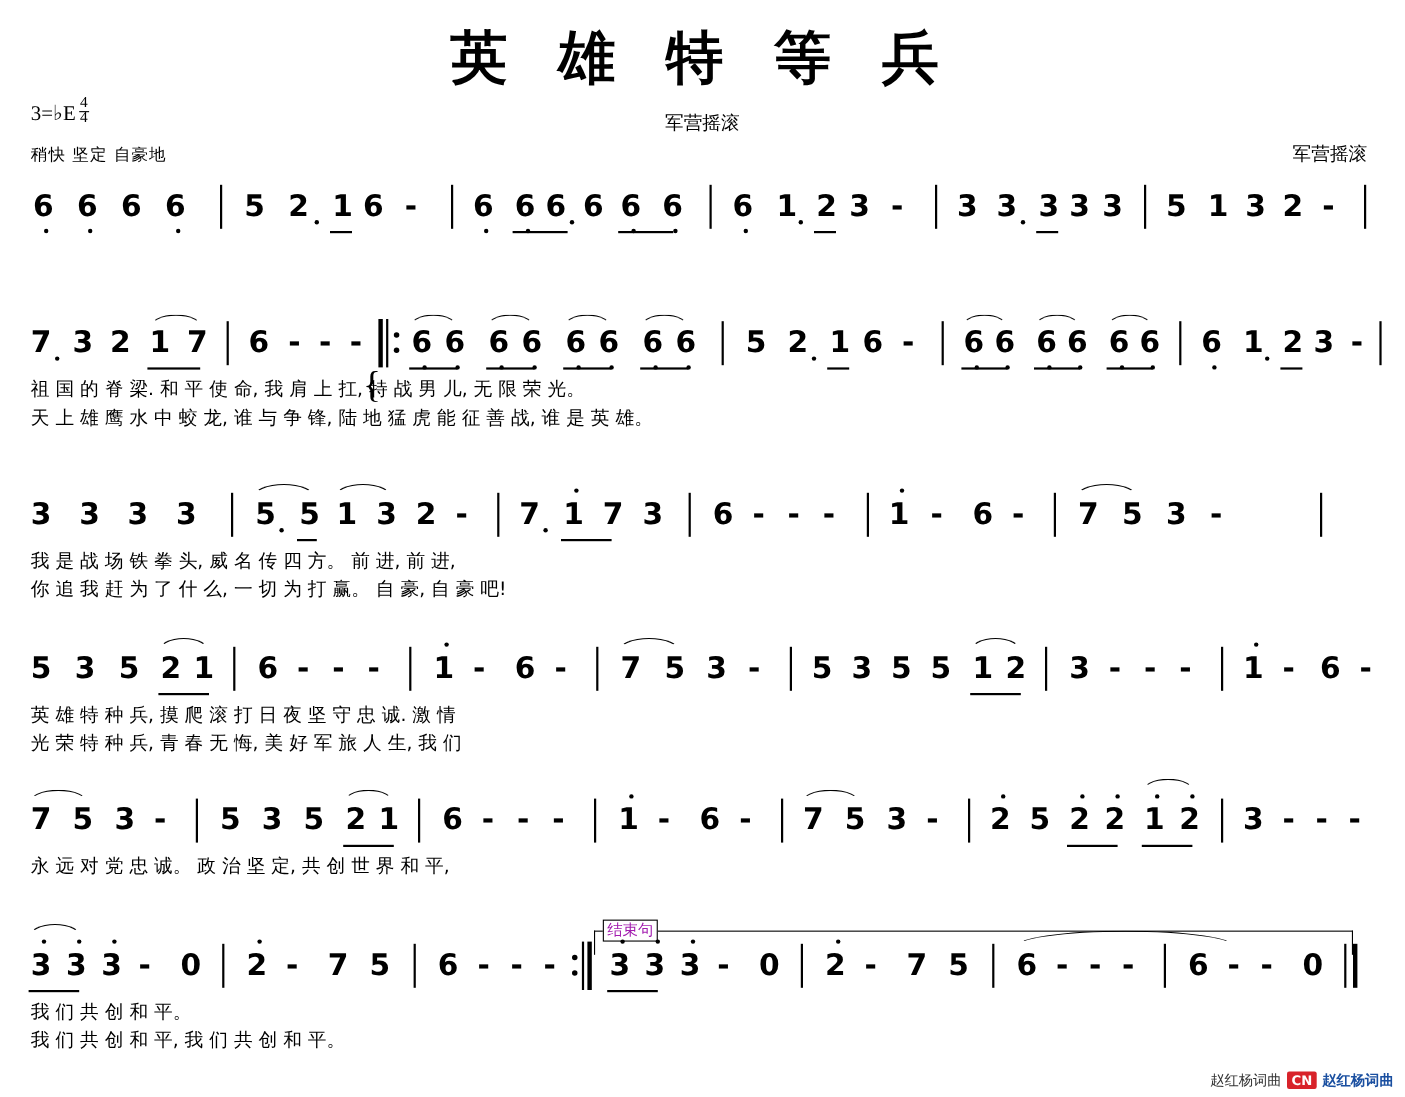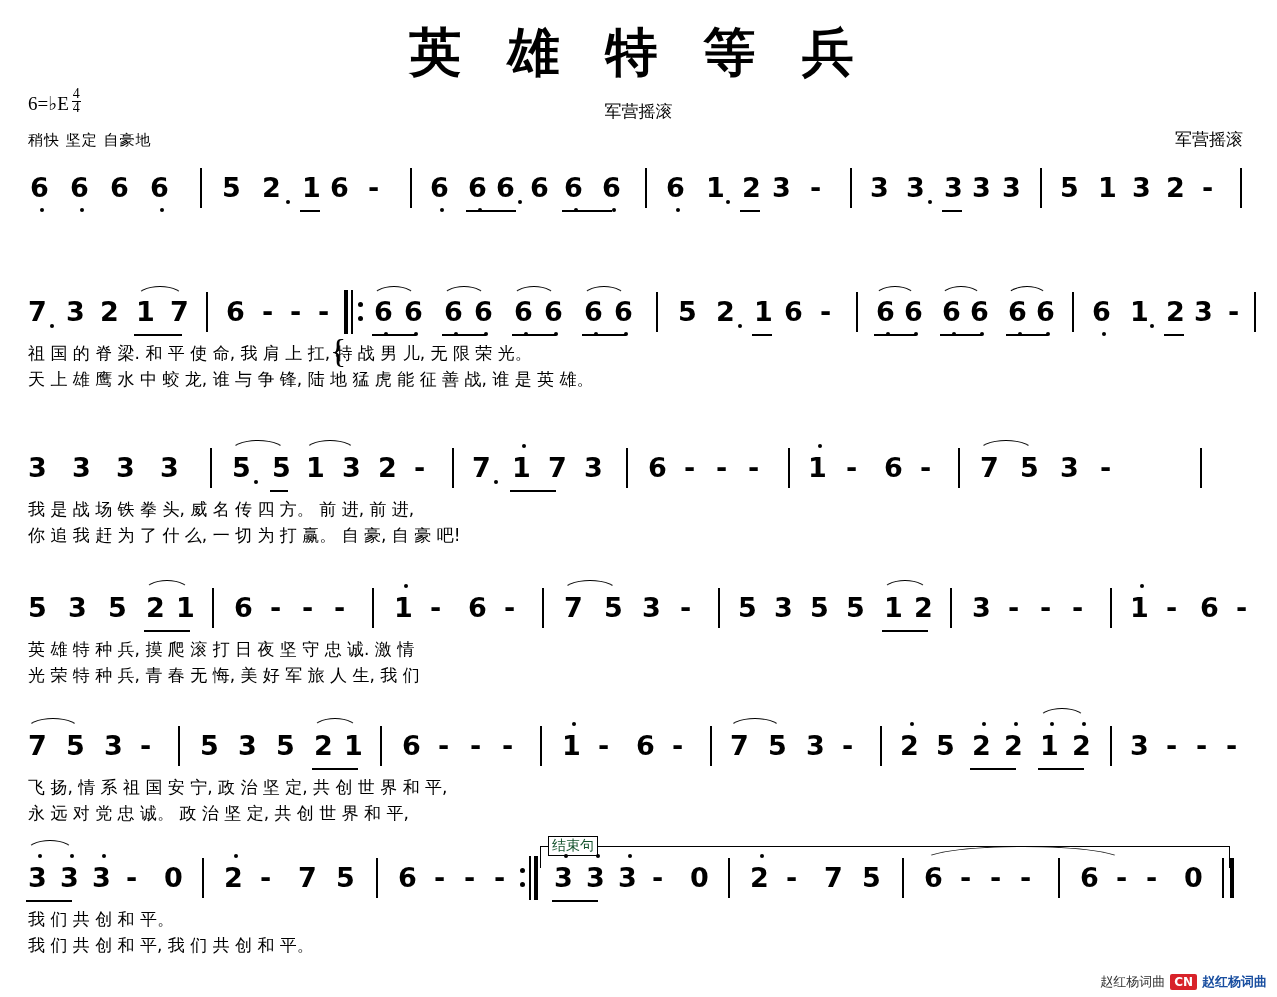--- a/index.html
+++ b/index.html
@@ -109,21 +109,21 @@
     border-bottom:none;
     box-sizing:border-box;
   }
   .endlabel{
     position:absolute;
     font-family:"DejaVu Sans", sans-serif;
     font-size:14px;
     border:1.4px solid #000;
     padding:0 3px;
     background:#fff;
-    color:#14532d;
+    color:#a21caf;
   }
 
   
   .footer{
     position:absolute;bottom:6px;right:10px;
     font-size:13px;color:#333;
     font-family:"DejaVu Sans", sans-serif;
     display:flex;align-items:center;gap:5px;
   }
   .footer .logo{
@@ -135,21 +135,21 @@
 </style>
 </head>
 <body>
 
 <div class="sheet">
 
   <div class="title">英 雄 特 等 兵</div>
   <div class="subtitle">军营摇滚</div>
 
   <div class="keysig">
-    <span>6=♭E</span><span class="frac"><span class="num">4</span><span>4</span></span>
+    <span>3=♭E</span><span class="frac"><span class="num">4</span><span>4</span></span>
   </div>
 
   <div class="tempo">稍快 坚定 自豪地</div>
   <div class="composer">军营摇滚</div>
 
   <div class="system" style="top:172px;">
     <div class="row-notes">
       <span class="n" style="left:30px;">6</span>
         <span class="dotl" style="left:40px;top:36px;"></span>
       <span class="n" style="left:70px;">6</span>
@@ -453,23 +453,20 @@
         <span class="dotl" style="left:1082px;top:-8px;"></span>
       <span class="slur" style="left:1038px;top:-22px;width:46px;"></span>
       <span class="beam" style="left:1038px;top:38px;width:46px;"></span>
       <span class="bar" style="left:1110px;"></span>
       <span class="n" style="left:1130px;">3</span>
       <span class="dash" style="left:1166px;">-</span>
         <span class="dash" style="left:1196px;">-</span>
         <span class="dash" style="left:1226px;">-</span>
     </div>
     <div class="row-lyric">
-      <span class="ly" style="left:28px;">飞 扬,  情 系 祖 国 安 宁,  政 治 坚 定,  共 创 世 界 和  平,</span>
-    </div>
-    <div class="row-lyric">
       <span class="ly" style="left:28px;">永 远  对 党 忠  诚。  政 治 坚 定,  共 创 世 界 和  平,</span>
     </div>
   </div>
 
   <div class="system" style="top:862px;">
 
     <div class="endbox" style="left:540px;top:-16px;width:690px;height:22px;"></div>
     <div class="endlabel" style="left:548px;top:-26px;">结束句</div>
 
     <div class="row-notes">

